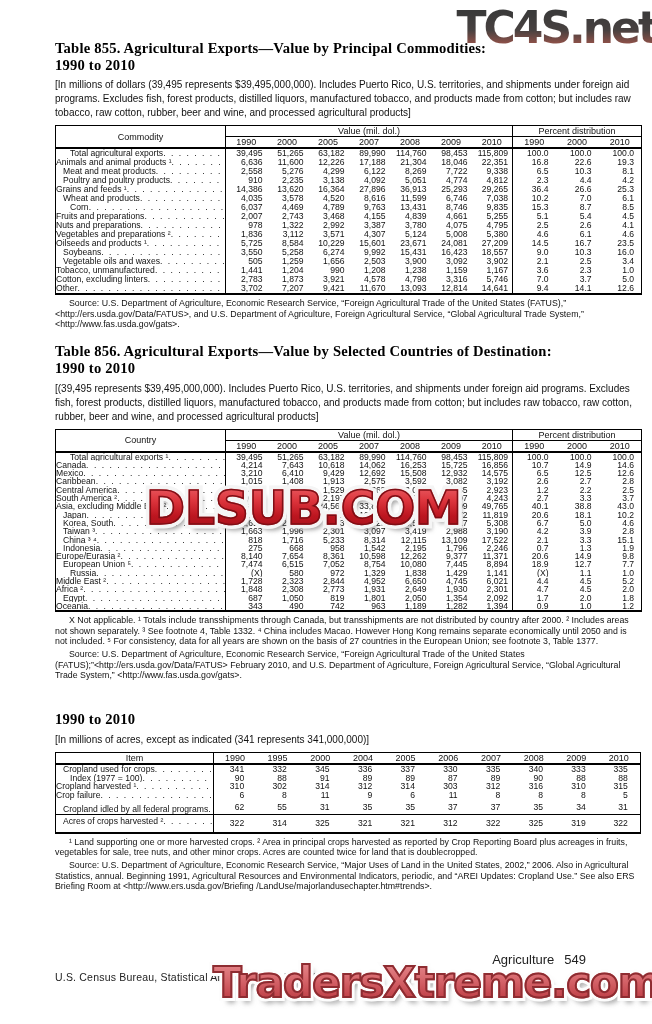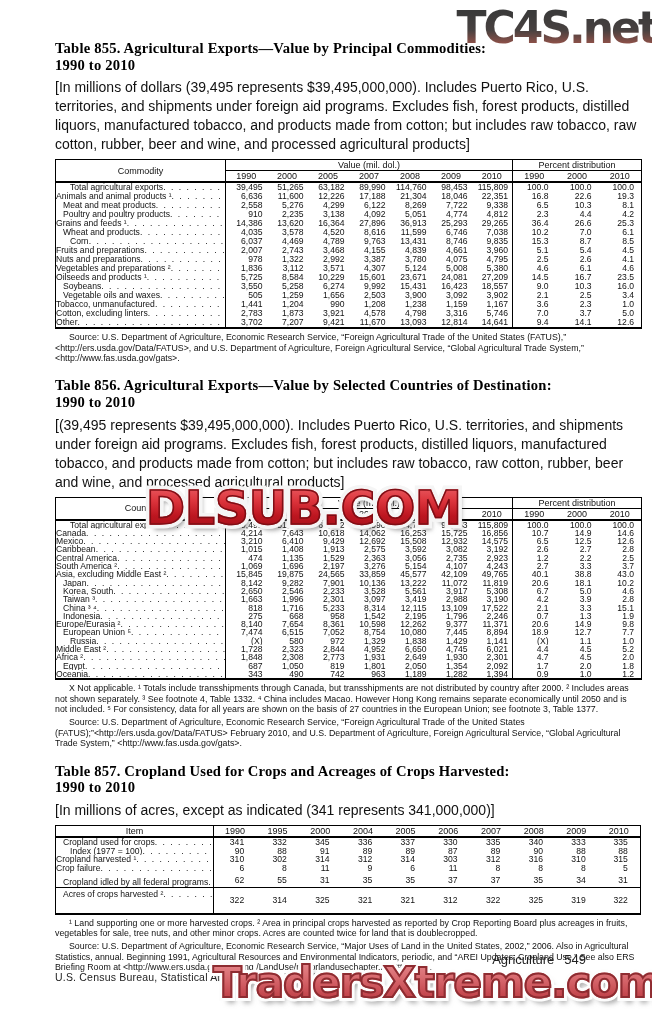--- a/index.html
+++ b/index.html
@@ -2,42 +2,42 @@
 <html><head>
 <meta charset="utf-8">
 <style>
   html,body{margin:0;padding:0;background:#ffffff;}
   .page{position:relative;width:652px;height:1024px;background:#fff;overflow:hidden;
         font-family:"Liberation Sans",sans-serif;color:#111;box-sizing:border-box;
         padding:40px 12px 0 55px;}
   .sec{margin-bottom:14px;position:relative;}
   .ttl{font-family:"Liberation Serif",serif;font-weight:bold;font-size:14.6px;
        line-height:16.6px;letter-spacing:.2px;margin:0 0 5px;color:#000;width:585px;}
-  .note{font-size:14px;line-height:19px;margin:0 0 5px;width:585px;}
+  .note{font-size:10px;line-height:14px;margin:0 0 5px;width:585px;}
   .fn{font-size:8.8px;line-height:10.4px;margin:3px 0 0;text-indent:14px;width:585px;}
 
   
   .dtable{border-collapse:collapse;table-layout:fixed;width:585px;
           border:1px solid #000;border-bottom-width:2px;font-size:8.6px;color:#111;margin-top:2px;}
   .dtable th,.dtable td{padding:0;font-weight:normal;overflow:hidden;white-space:nowrap;}
   .h-lab{font-size:9px;text-align:center;vertical-align:middle;}
   .h-group{font-size:9px;text-align:center;border-bottom:1px solid #000;padding:2px 0;}
   .h-yr{font-size:9px;text-align:center;padding:2px 0 3px;}
   .dtable thead{border-bottom:2px solid #000;}
   .dtable td.num{text-align:right;padding:0 4px 0 0;}
   .dtable td.pct{padding-right:7px;}
   .vsep{border-left:1px solid #000;}
   td.lab .fx{display:flex;align-items:baseline;overflow:hidden;}
   .txt{white-space:nowrap;}
   .i1{padding-left:7px}.i2{padding-left:14px}
   .leader{flex:1;overflow:hidden;white-space:nowrap;letter-spacing:1.5px;}
   .leader::before{content:". . . . . . . . . . . . . . . . . . . . . . . . . . . . . . . . . . . . . . . . . . . . ."}
   tr.b{font-weight:bold}
   tr.gap td{padding-top:5px}
-  tr.topline td{border-top:1px solid #000;padding-top:2px;padding-bottom:14px;}
+  tr.topline td{border-top:1px solid #000;padding-top:2px;padding-bottom:6px;}
   #tbl855 td{line-height:9px;}   #tbl855 .col-lab{width:170px} #tbl855 .col-c{width:41px} #tbl855 .col-p{width:43px}
   #tbl856 td{line-height:8.3px;} #tbl856 .col-lab{width:170px} #tbl856 .col-c{width:41px} #tbl856 .col-p{width:43px}
   #tbl857 td{line-height:8.8px;} #tbl857 .col-lab{width:158px} #tbl857 .col-c{width:42.7px}
   #tbl857 td.num{padding-right:12px;}
 
   
   .footer-left{position:absolute;left:55px;top:971px;font-size:10.5px;letter-spacing:.2px;color:#222;}
   .footer-right{position:absolute;right:66px;top:952px;font-size:13px;color:#222;}
   .footer-right .pg{margin-left:10px;}
 
@@ -240,21 +240,21 @@
                   <span class="txt i0">Fruits and preparations</span>
                   <span class="leader"></span>
                 </div>
               </td>
               <td class="num vsep">2,007</td>
               <td class="num">2,743</td>
               <td class="num">3,468</td>
               <td class="num">4,155</td>
               <td class="num">4,839</td>
               <td class="num">4,661</td>
-              <td class="num">3,960</td>
+              <td class="num">5,255</td>
               <td class="num pct vsep">5.1</td>
               <td class="num pct">5.4</td>
               <td class="num pct">4.5</td>
             </tr>
             <tr>
               <td class="lab">
                 <div class="fx">
                   <span class="txt i0">Nuts and preparations</span>
                   <span class="leader"></span>
                 </div>
@@ -783,21 +783,21 @@
               <td class="num pct">1.2</td>
             </tr>
           </tbody>
         </table>
       </div>
     <div class="fn">X Not applicable. ¹ Totals include transshipments through Canada, but transshipments are not distributed by country after 2000. ² Includes areas not shown separately. ³ See footnote 4, Table 1332. ⁴ China includes Macao.  However Hong Kong remains separate economically until 2050 and is not included. ⁵ For consistency, data for all years are shown on the basis of 27 countries in the European Union; see footnote 3, Table 1377.</div>
     <div class="fn">Source: U.S. Department of Agriculture, Economic Research Service, “Foreign Agricultural Trade of the United States (FATUS);”&lt;http://ers.usda.gov/Data/FATUS&gt; February 2010, and U.S. Department of Agriculture, Foreign Agricultural Service, “Global Agricultural Trade System,” &lt;http://www.fas.usda.gov/gats&gt;.</div>
   </div>
 
   <div class="sec">
-    <div class="ttl"><span>Table 857. Cropland Used for Crops and Acreages of Crops Harvested:</span><br><span>1990 to 2010</span></div>
+    <div class="ttl"><br><span>1990 to 2010</span></div>
     <div class="note">[In millions of acres, except as indicated (341 represents 341,000,000)]</div>
     <div id="tbl857">
         <table class="dtable">
           <colgroup>
             <col class="col-lab">
             <col class="col-c">
             <col class="col-c">
             <col class="col-c">
             <col class="col-c">
             <col class="col-c">

